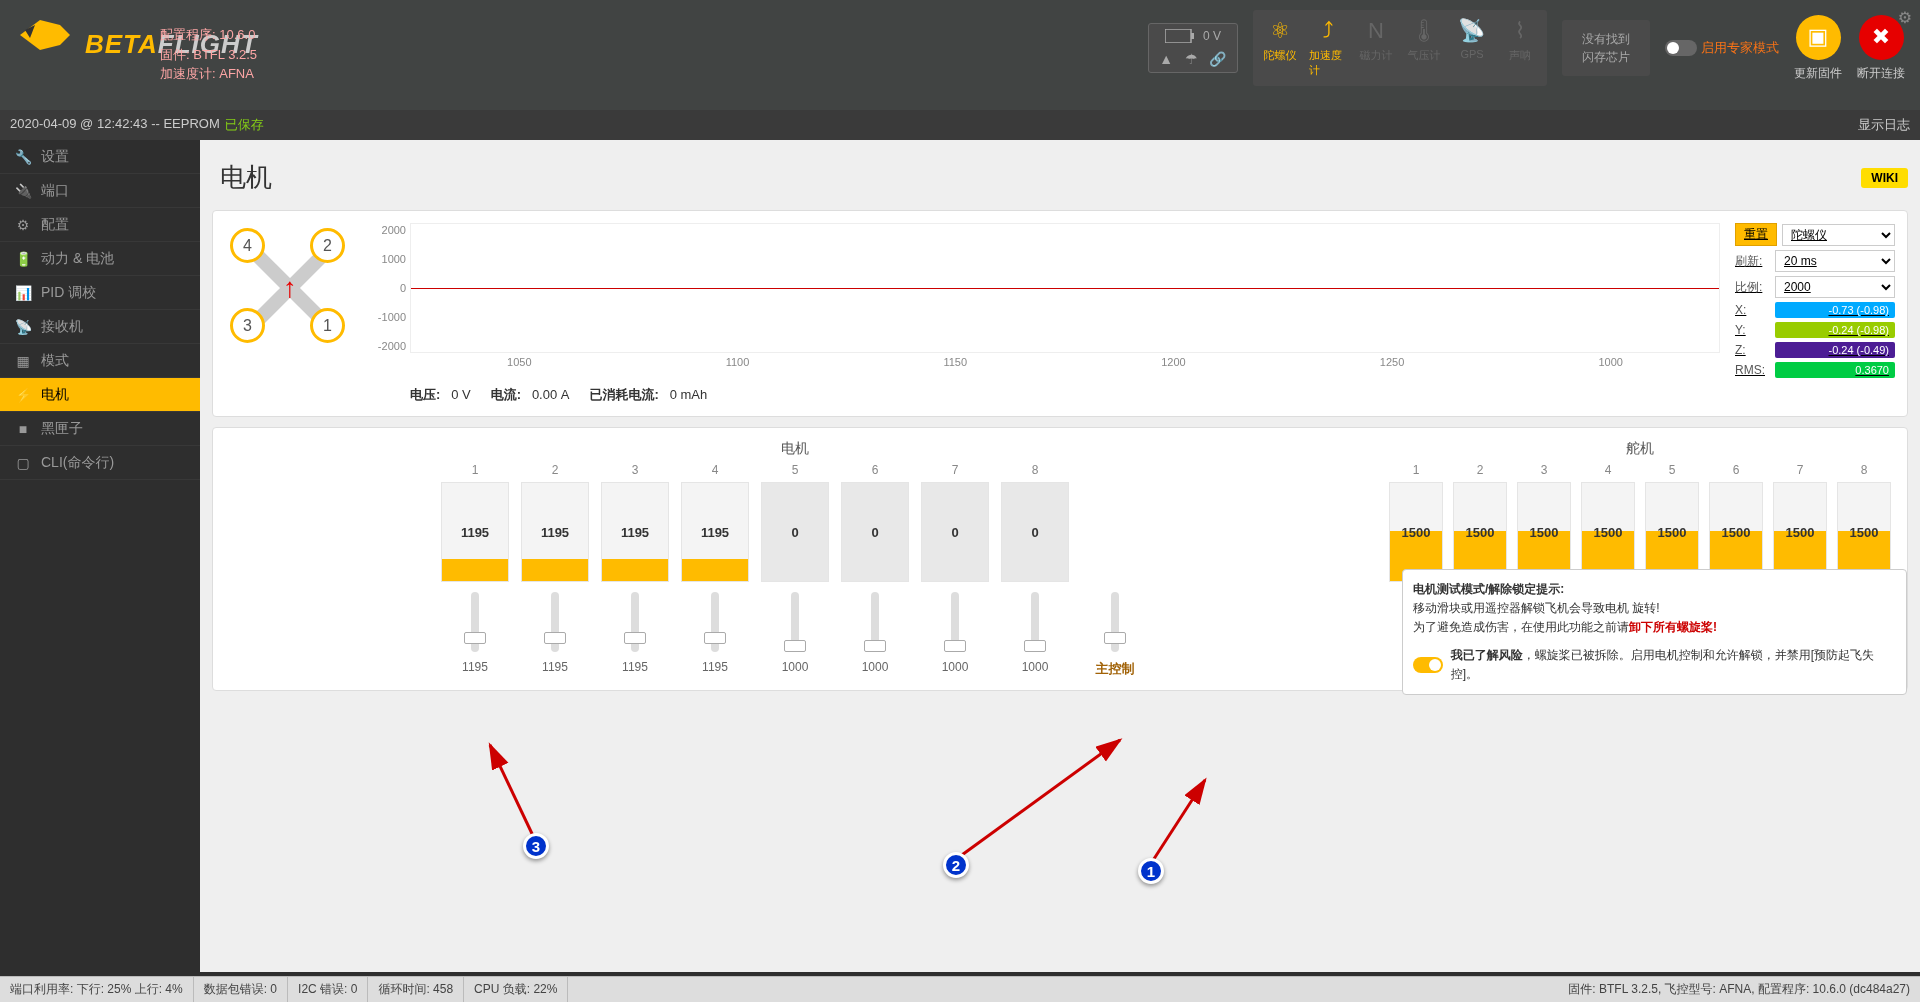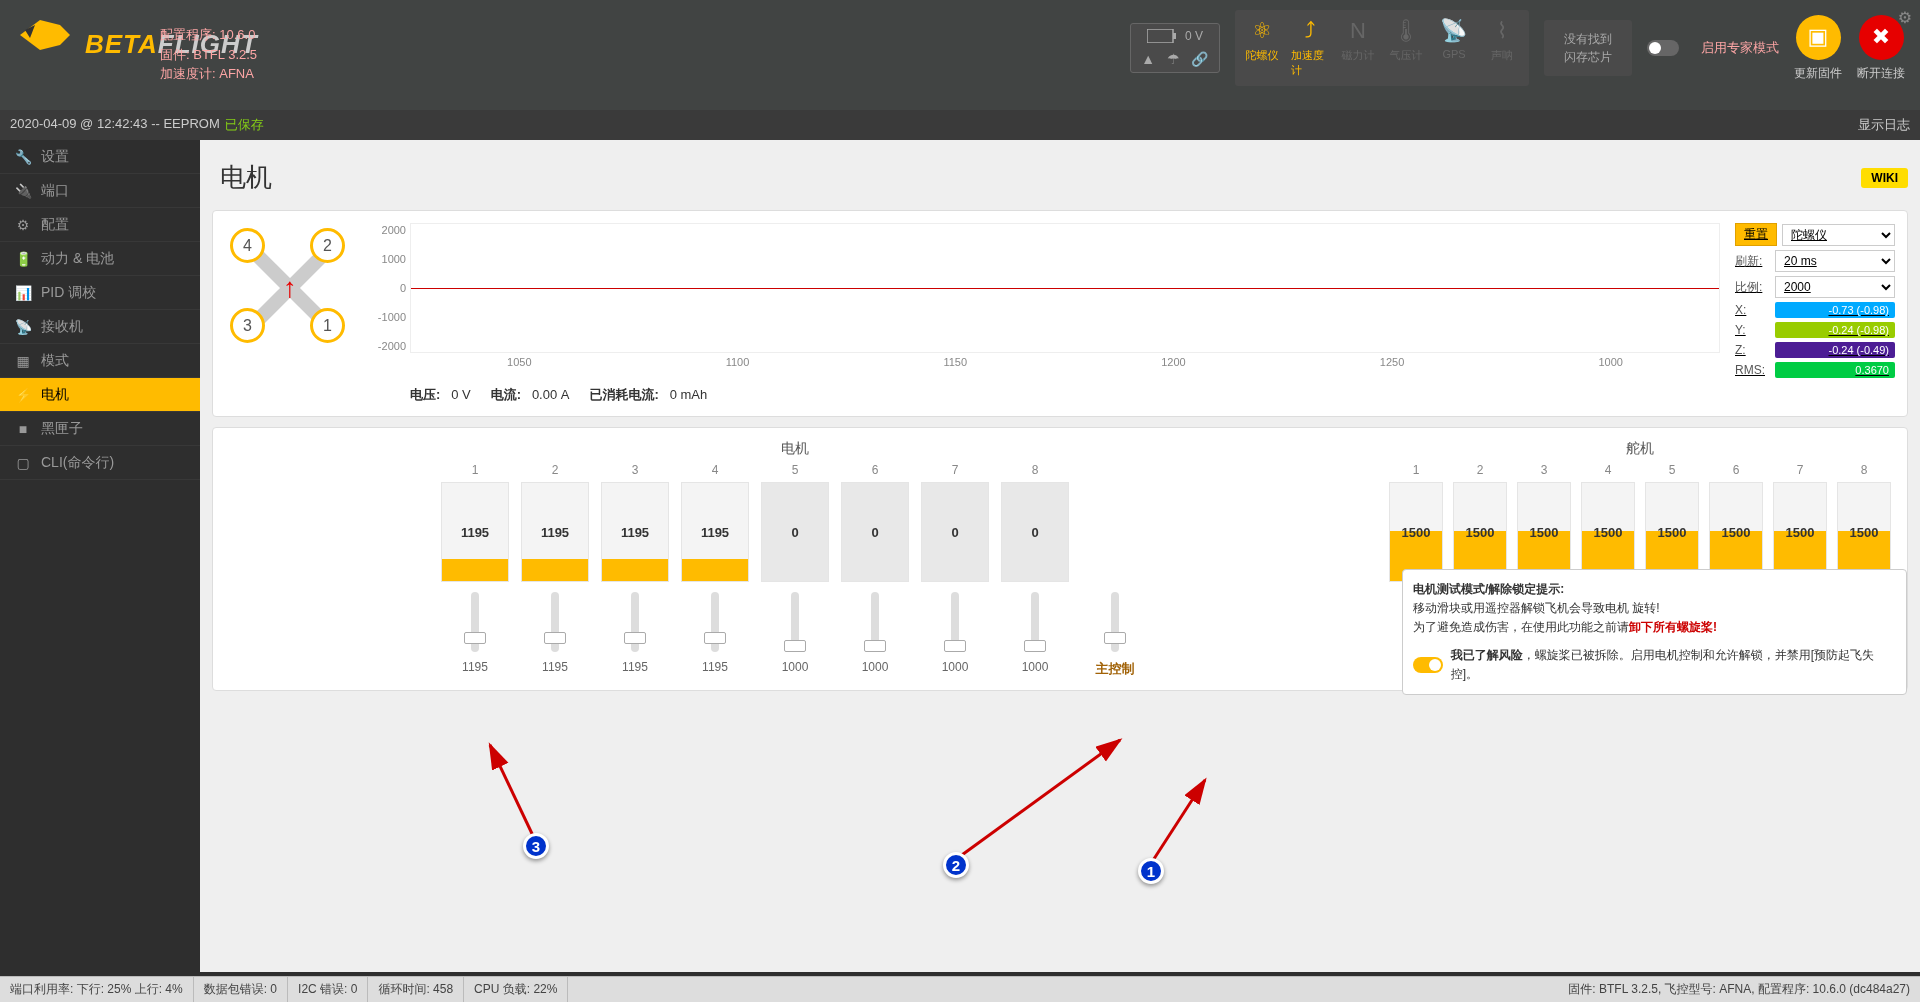--- a/index.html
+++ b/index.html
@@ -21,21 +21,21 @@
 .battery-icons { display: flex; gap: 12px; font-size: 14px;}
 
 .sensor-panel { background: #4a4a4a; border-radius: 3px; padding: 8px; display: flex; gap: 10px; }
 .sensor-item { display: flex; flex-direction: column; align-items: center; font-size: 11px; gap: 4px; width: 38px;}
 .sensor-item.active { color: #ffbb00; }
 .sensor-item.inactive { color: #666; }
 .sensor-icon { font-size: 22px; }
 
 .dataflash-box { background: #4a4a4a; border-radius: 3px; padding: 10px 20px; color: #aaa; font-size: 12px; text-align: center; line-height: 1.5;}
 
-.expert-toggle { display: flex; align-items: center; gap: 22px; color: #fca5a5; font-size: 13px; }
+.expert-toggle { display: flex; align-items: center; gap: 4px; color: #f97316; font-size: 13px; }
 .toggle-sw { width: 32px; height: 16px; background: #666; border-radius: 8px; position: relative; }
 .toggle-sw::after { content: ''; position: absolute; width: 12px; height: 12px; background: #fff; border-radius: 50%; top: 2px; left: 2px; }
 
 .header-btn { display: flex; flex-direction: column; align-items: center; gap: 5px; color: #ccc; font-size: 12px; cursor: pointer; }
 .header-btn-icon { width: 45px; height: 45px; border-radius: 50%; display: flex; align-items: center; justify-content: center; font-size: 22px; }
 .btn-yellow { background: #ffbb00; color: #fff; }
 .btn-red { background: #e60000; color: #fff; }
 
 .gear-icon { position: absolute; right: 8px; top: 8px; color: #888; font-size: 16px; cursor: pointer;}
 

